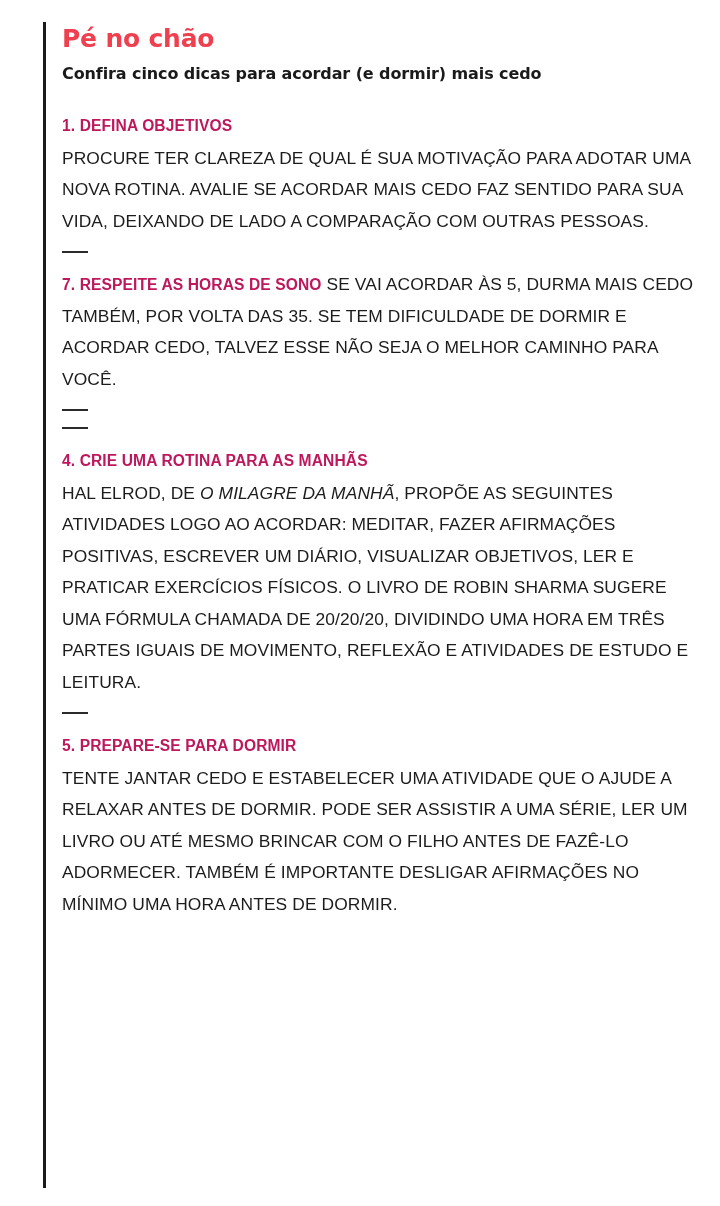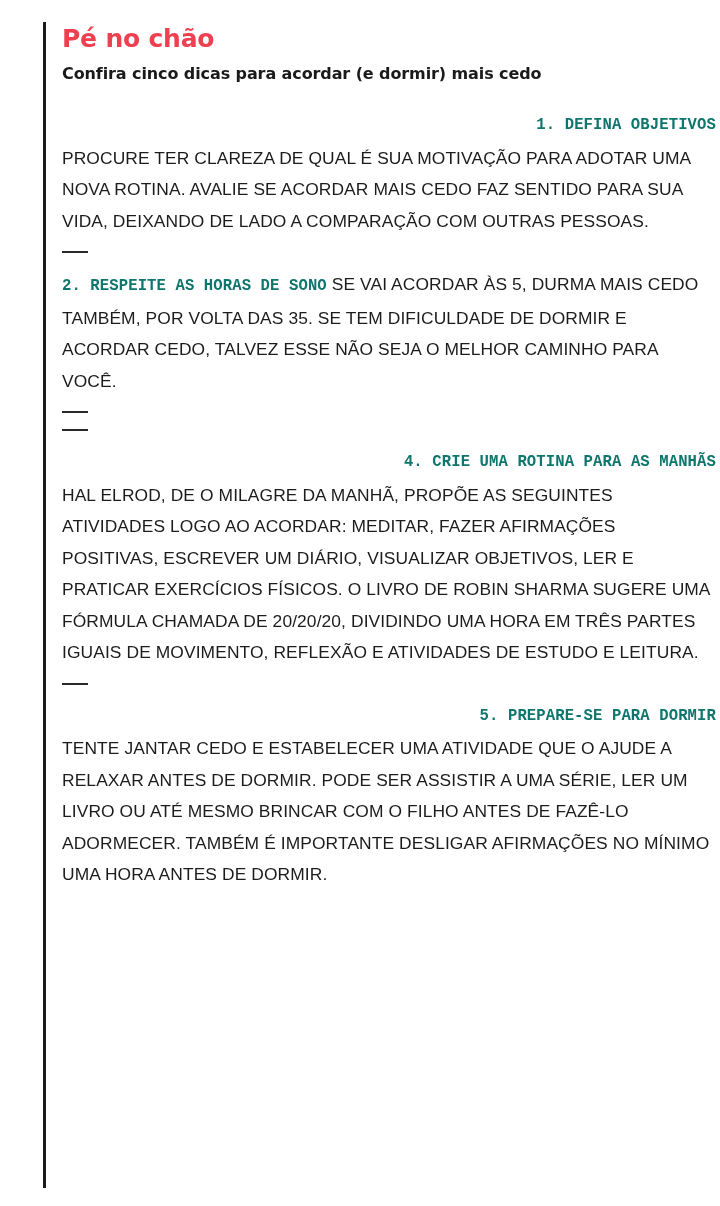--- a/index.html
+++ b/index.html
@@ -26,21 +26,21 @@
     left: 43px;
     top: 22px;
     bottom: 18px;
     width: 3px;
     background: #1b1b1b;
   }
   .content {
     position: absolute;
     left: 62px;
     top: 26px;
-    right: 4px;
+    right: 22px;
   }
   .headline {
     font-family: "DejaVu Sans", sans-serif;
     font-weight: bold;
     font-size: 25px;
     line-height: 1.05;
     color: #ef4050;
     letter-spacing: -0.2px;
     margin: 0 0 12px 0;
   }
@@ -58,35 +58,35 @@
   }
   .tip-body {
     font-family: "Liberation Sans", sans-serif;
     font-size: 17.4px;
     line-height: 31.5px;
     color: #1c1c1c;
     margin: 0;
     letter-spacing: 0.1px;
   }
   .tip-title {
-    font-family: Liberation Mono, monospace;
+    font-family: Liberation Sans, sans-serif;
     font-weight: bold;
     font-size: 15.6px;
-    color: #0f766e;
+    color: #be185d;
     letter-spacing: 0.1px;
-    text-align: right;
   }
   .tip-title.block {
     display: block;
     margin-bottom: 1px;
   }
   .tip-title.inline {
     display: inline;
   }
   .italic {
+    font-style: italic;
   }
   .divider {
     margin: 14px 0 16px 0;
     width: 26px;
     height: 0;
     border-top: 2px solid #2a2a2a;
   }
   .last .tip-body {
     margin-bottom: 16px;
   }
@@ -106,21 +106,21 @@
 
     <div class="tip">
       <p class="tip-body">
         <span class="tip-title block">1. DEFINA OBJETIVOS</span><span>PROCURE TER CLAREZA DE QUAL É SUA MOTIVAÇÃO PARA ADOTAR UMA NOVA ROTINA. AVALIE SE ACORDAR MAIS CEDO FAZ SENTIDO PARA SUA VIDA, DEIXANDO DE LADO A COMPARAÇÃO COM OUTRAS PESSOAS.</span>
       </p>
       <div class="divider"></div>
     </div>
 
     <div class="tip">
       <p class="tip-body">
-        <span class="tip-title inline">2. RESPEITE AS HORAS DE SONO</span> <span>SE VAI ACORDAR ÀS 5, DURMA MAIS CEDO TAMBÉM, POR VOLTA DAS 35. SE TEM DIFICULDADE DE DORMIR E ACORDAR CEDO, TALVEZ ESSE NÃO SEJA O MELHOR CAMINHO PARA VOCÊ.</span>
+        <span class="tip-title inline">7. RESPEITE AS HORAS DE SONO</span> <span>SE VAI ACORDAR ÀS 5, DURMA MAIS CEDO TAMBÉM, POR VOLTA DAS 35. SE TEM DIFICULDADE DE DORMIR E ACORDAR CEDO, TALVEZ ESSE NÃO SEJA O MELHOR CAMINHO PARA VOCÊ.</span>
       </p>
       <div class="divider"></div>
     </div>
 
     <div class="tip">
       <p class="tip-body">
         
       </p>
       <div class="divider"></div>
     </div>

